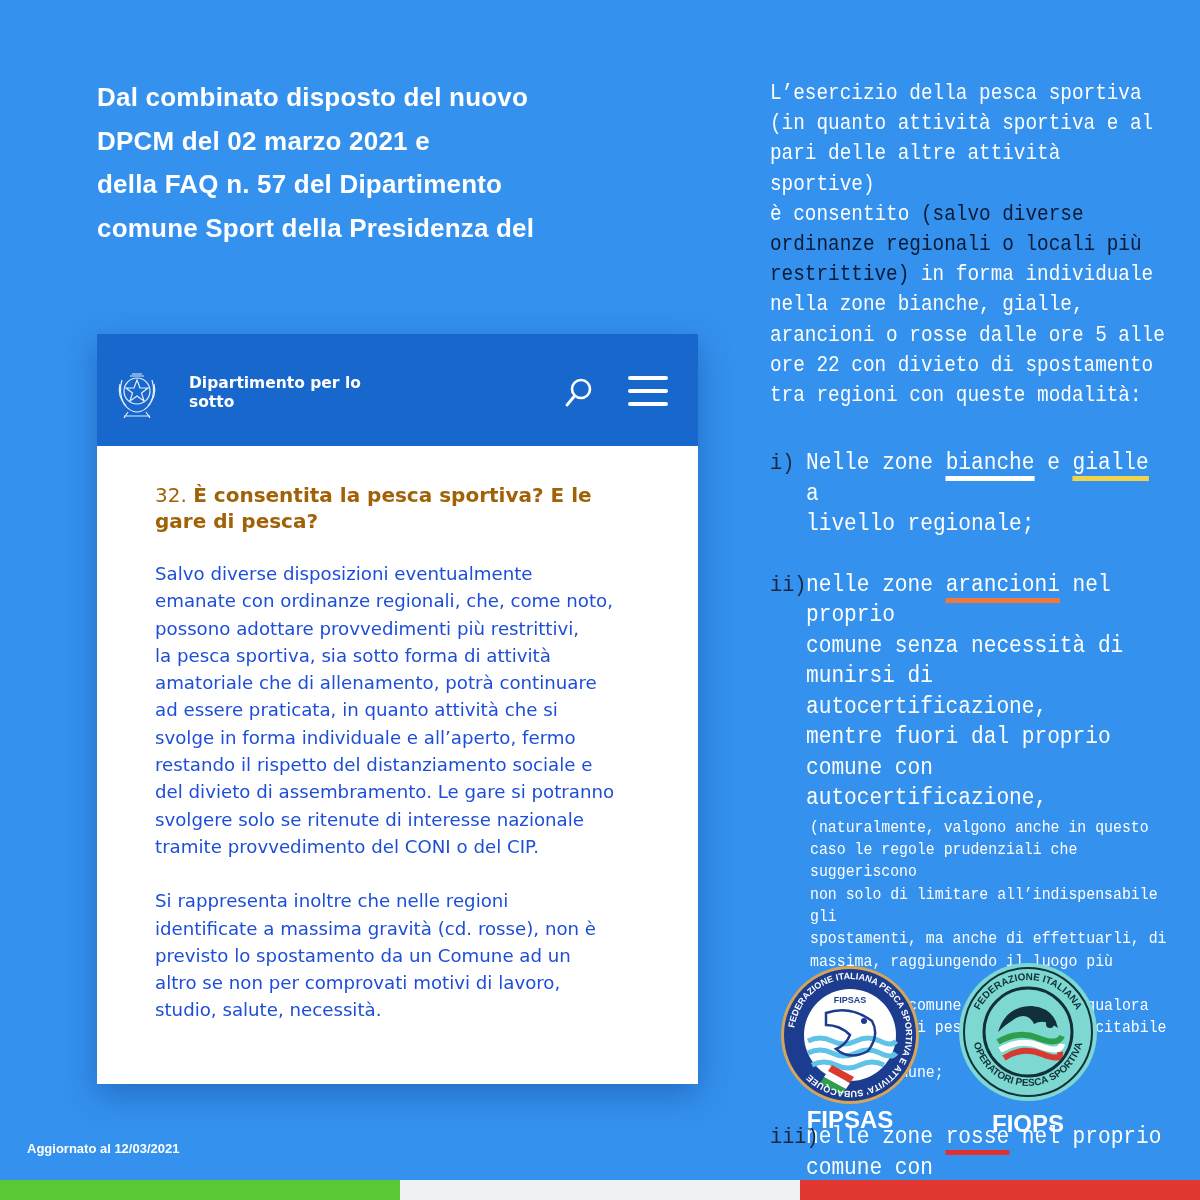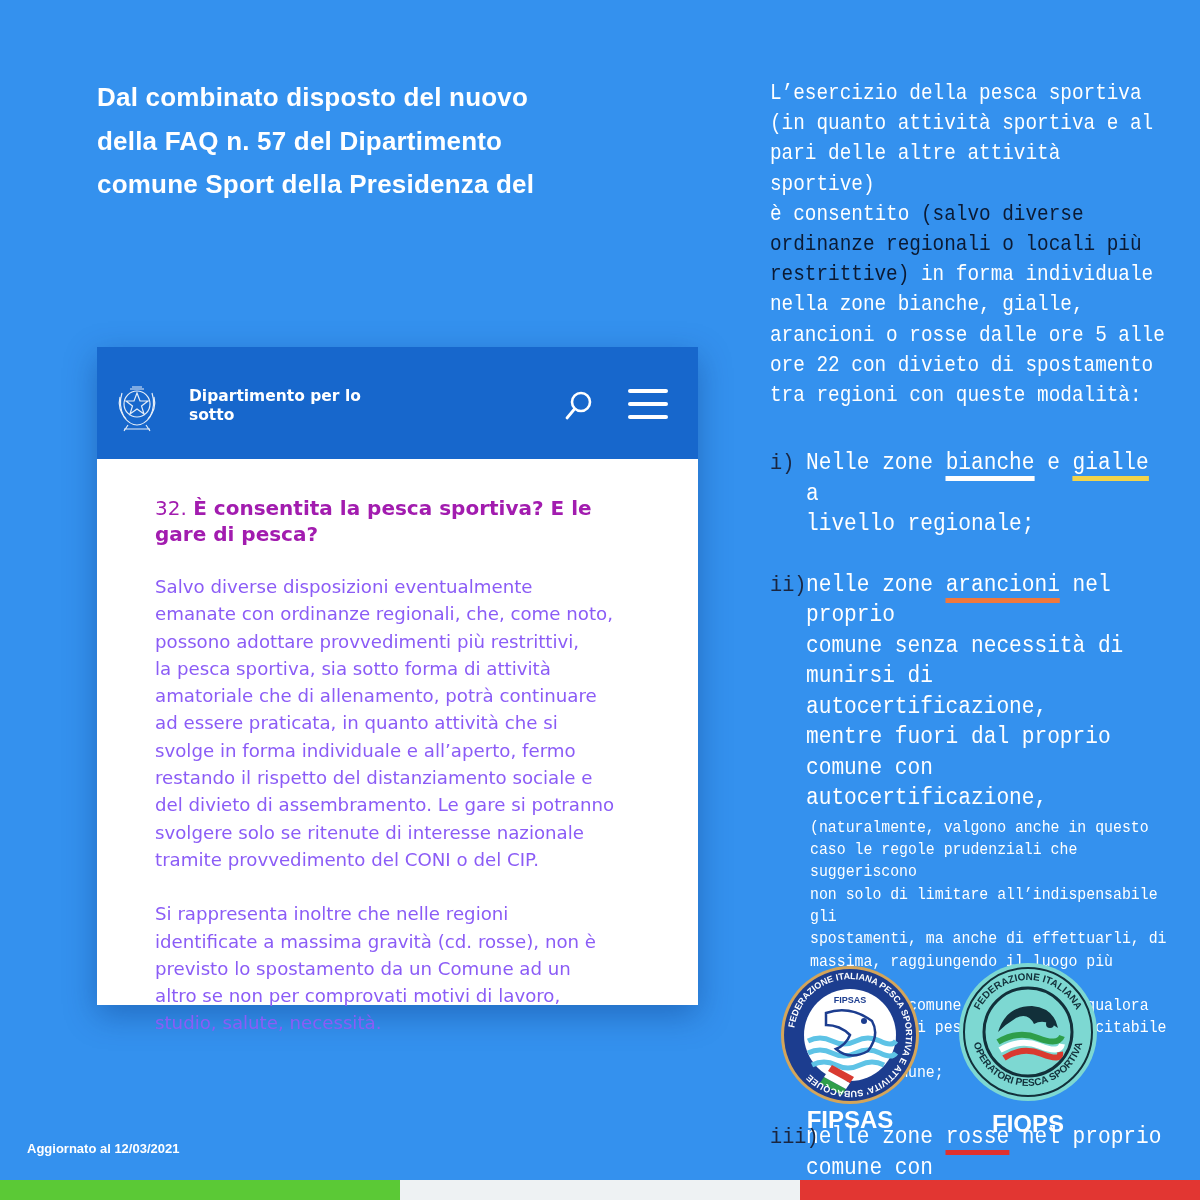--- a/index.html
+++ b/index.html
@@ -16,22 +16,22 @@
     width: 620px;
     font-family: "Liberation Sans", sans-serif;
     font-weight: bold;
     font-size: 26px;
     line-height: 43.5px;
     color: #ffffff;
     letter-spacing: 0.2px;
   }
   .card {
     position: absolute;
-    left: 97px; top: 347px;
-    width: 601px; height: 658px;
+    left: 97px; top: 334px;
+    width: 601px; height: 750px;
     background: #ffffff;
     box-shadow: 0 10px 30px rgba(0, 40, 110, 0.35);
   }
   .card-header {
     height: 112px;
     background: #1767cc;
     position: relative;
   }
   .emblem {
     position: absolute;
@@ -68,30 +68,30 @@
     margin-bottom: 9px;
   }
   .card-body {
     padding: 36px 58px 0 58px;
     color: #333333;
   }
   .faq-title {
     font-family: "DejaVu Sans", sans-serif;
     font-size: 20px;
     line-height: 26px;
-    color: #a21caf;
+    color: #a16207;
     margin-bottom: 26px;
   }
   .faq-title .num { font-weight: normal; }
   .faq-title .q { font-weight: bold; }
   .faq-para {
     font-family: "DejaVu Sans", sans-serif;
     font-size: 18.2px;
     line-height: 27.3px;
-    color: #8b5cf6;
+    color: #1d4ed8;
     margin-bottom: 27px;
     white-space: pre-line;
   }
 
   .right-col {
     position: absolute;
     left: 770px; top: 78px;
     width: 400px;
     font-family: Liberation Mono, monospace;
     color: #ffffff;
@@ -168,20 +168,21 @@
     width: 1200px; height: 20px;
     display: flex;
   }
   .flag div { flex: 1; }
 </style>
 </head>
 <body>
 
 <div class="headline">
   <div>Dal combinato disposto del nuovo</div>
+  <div>DPCM del 02 marzo 2021 e</div>
   <div>della FAQ n. 57 del Dipartimento</div>
   <div>comune Sport della Presidenza del</div>
 </div>
 
 <div class="card">
   <div class="card-header">
     <svg class="emblem" viewBox="0 0 46 54">
       <g fill="none" stroke="#e6eef8" stroke-width="1.2">
         <circle cx="23" cy="25" r="13"></circle>
         <polygon points="23,14 26,22 34,22 27.5,27 30,35 23,30 16,35 18.5,27 12,22 20,22"></polygon>

